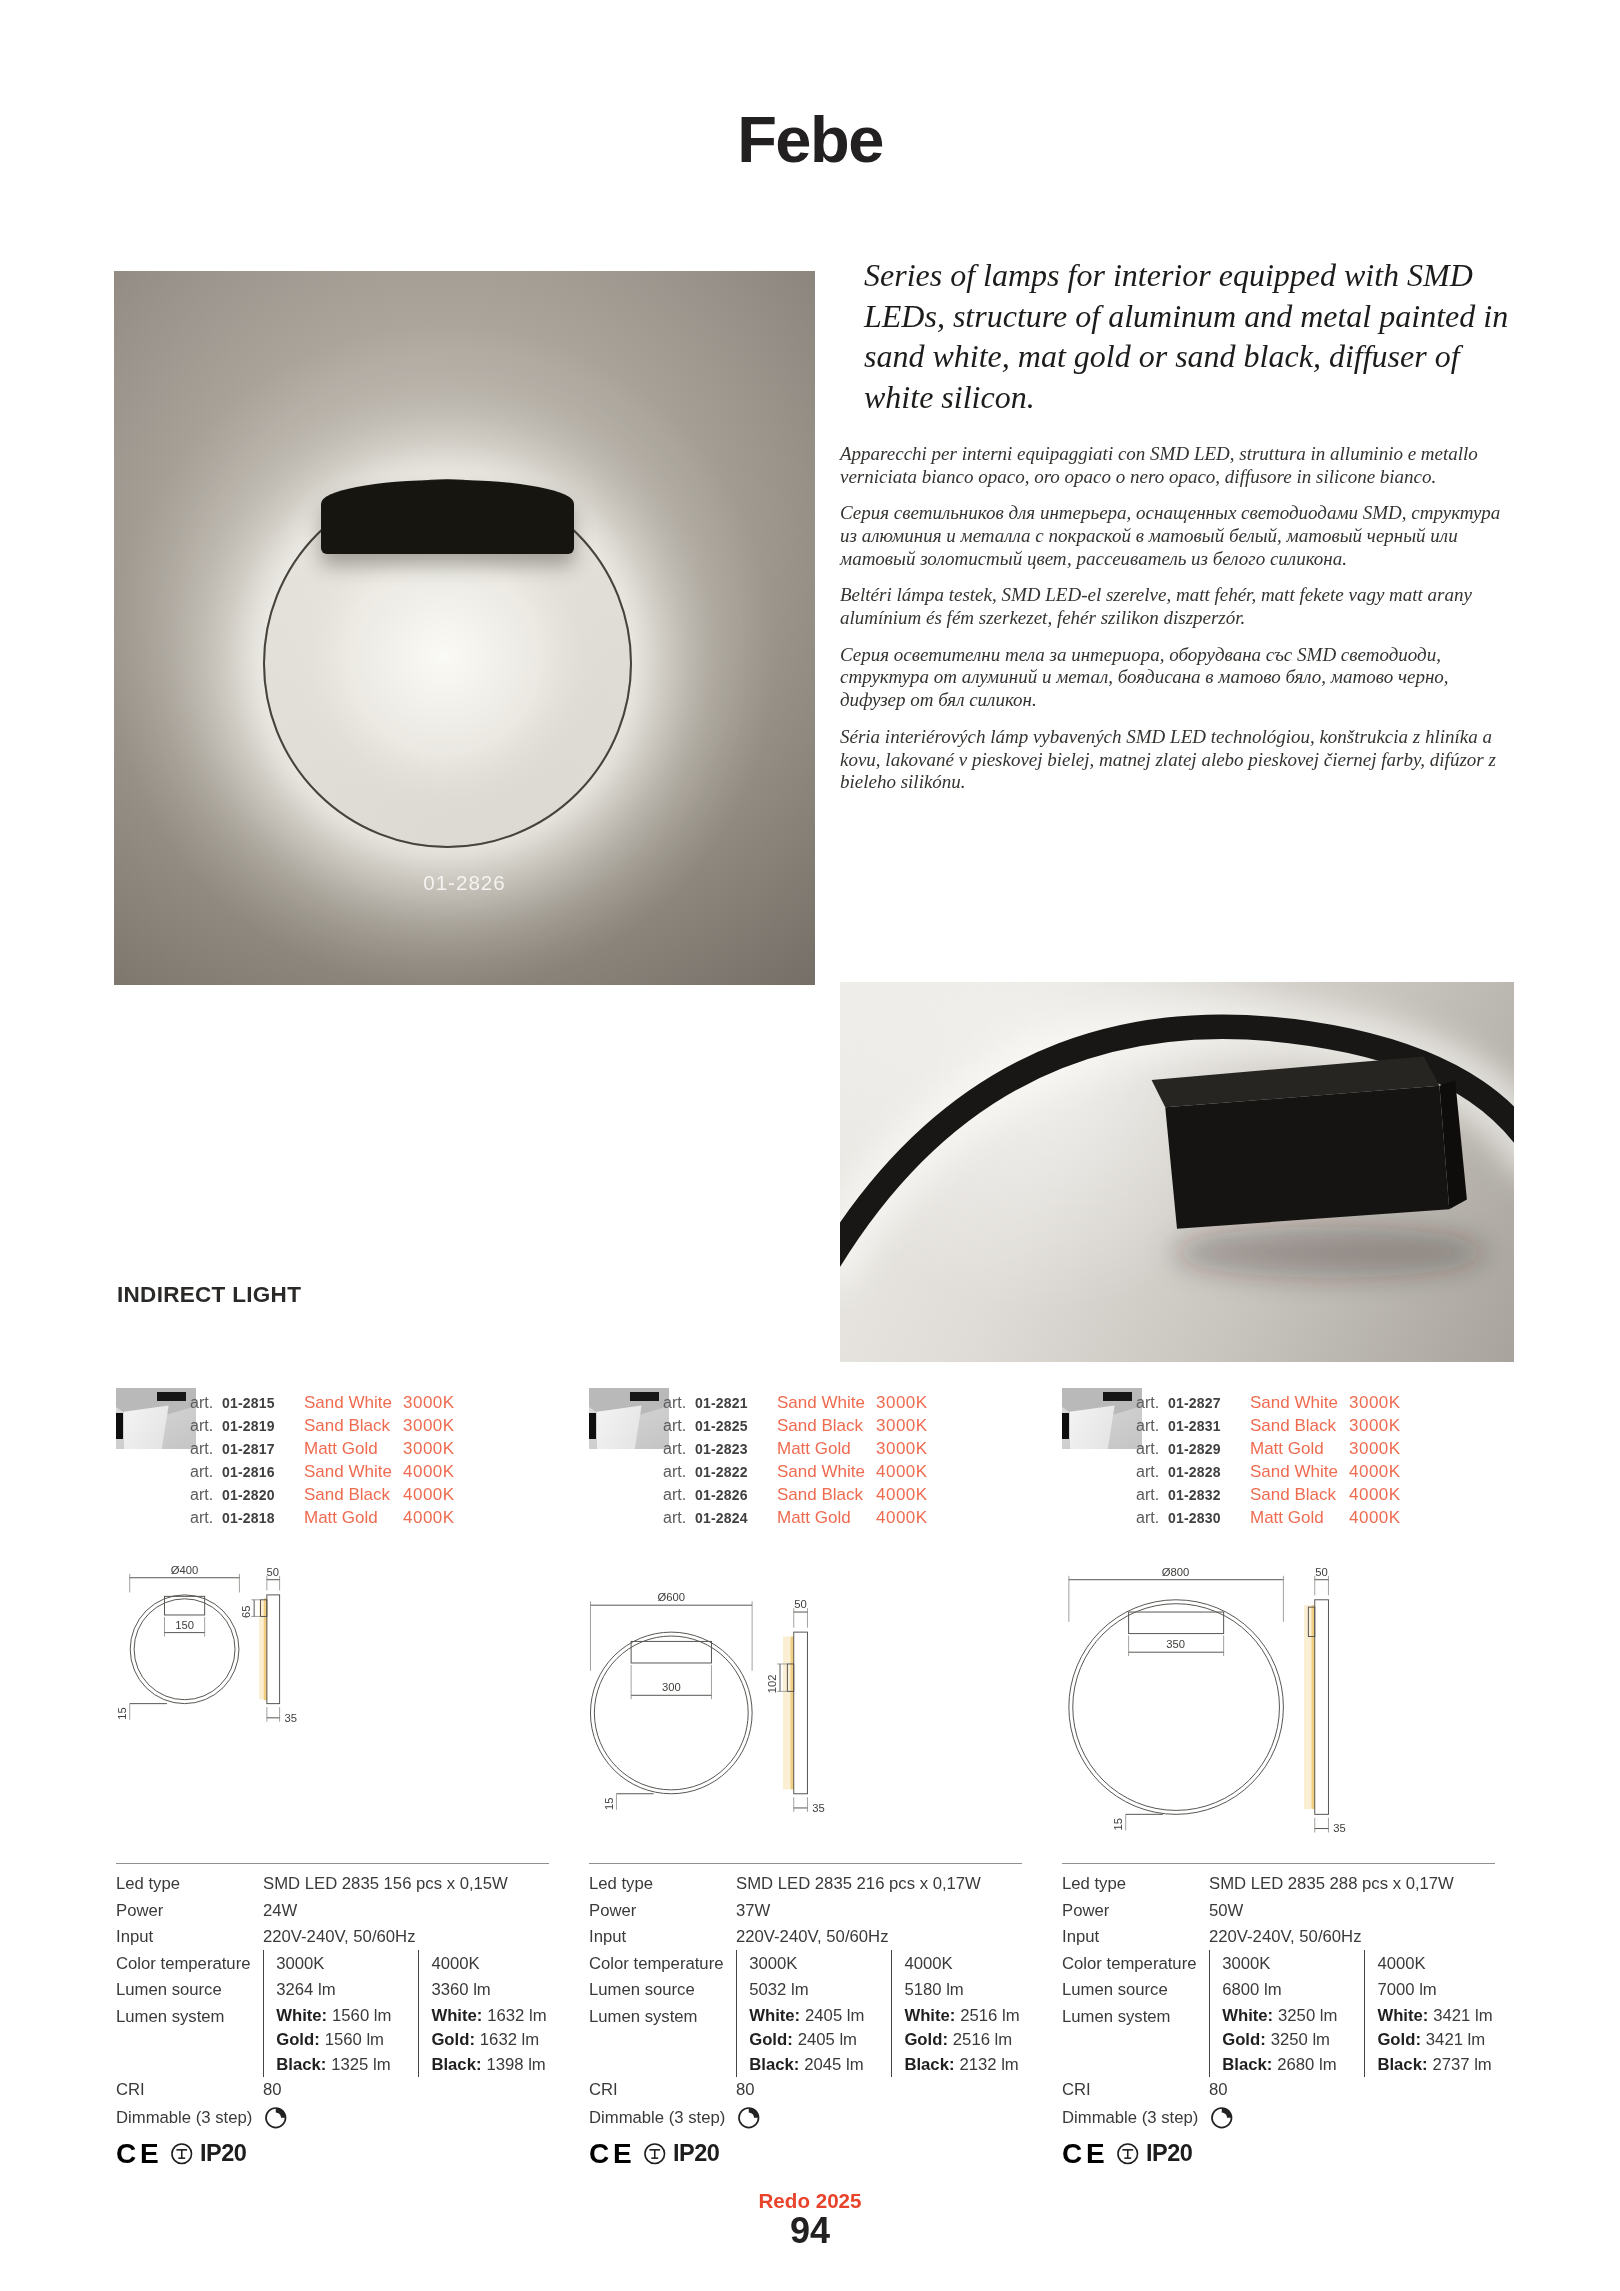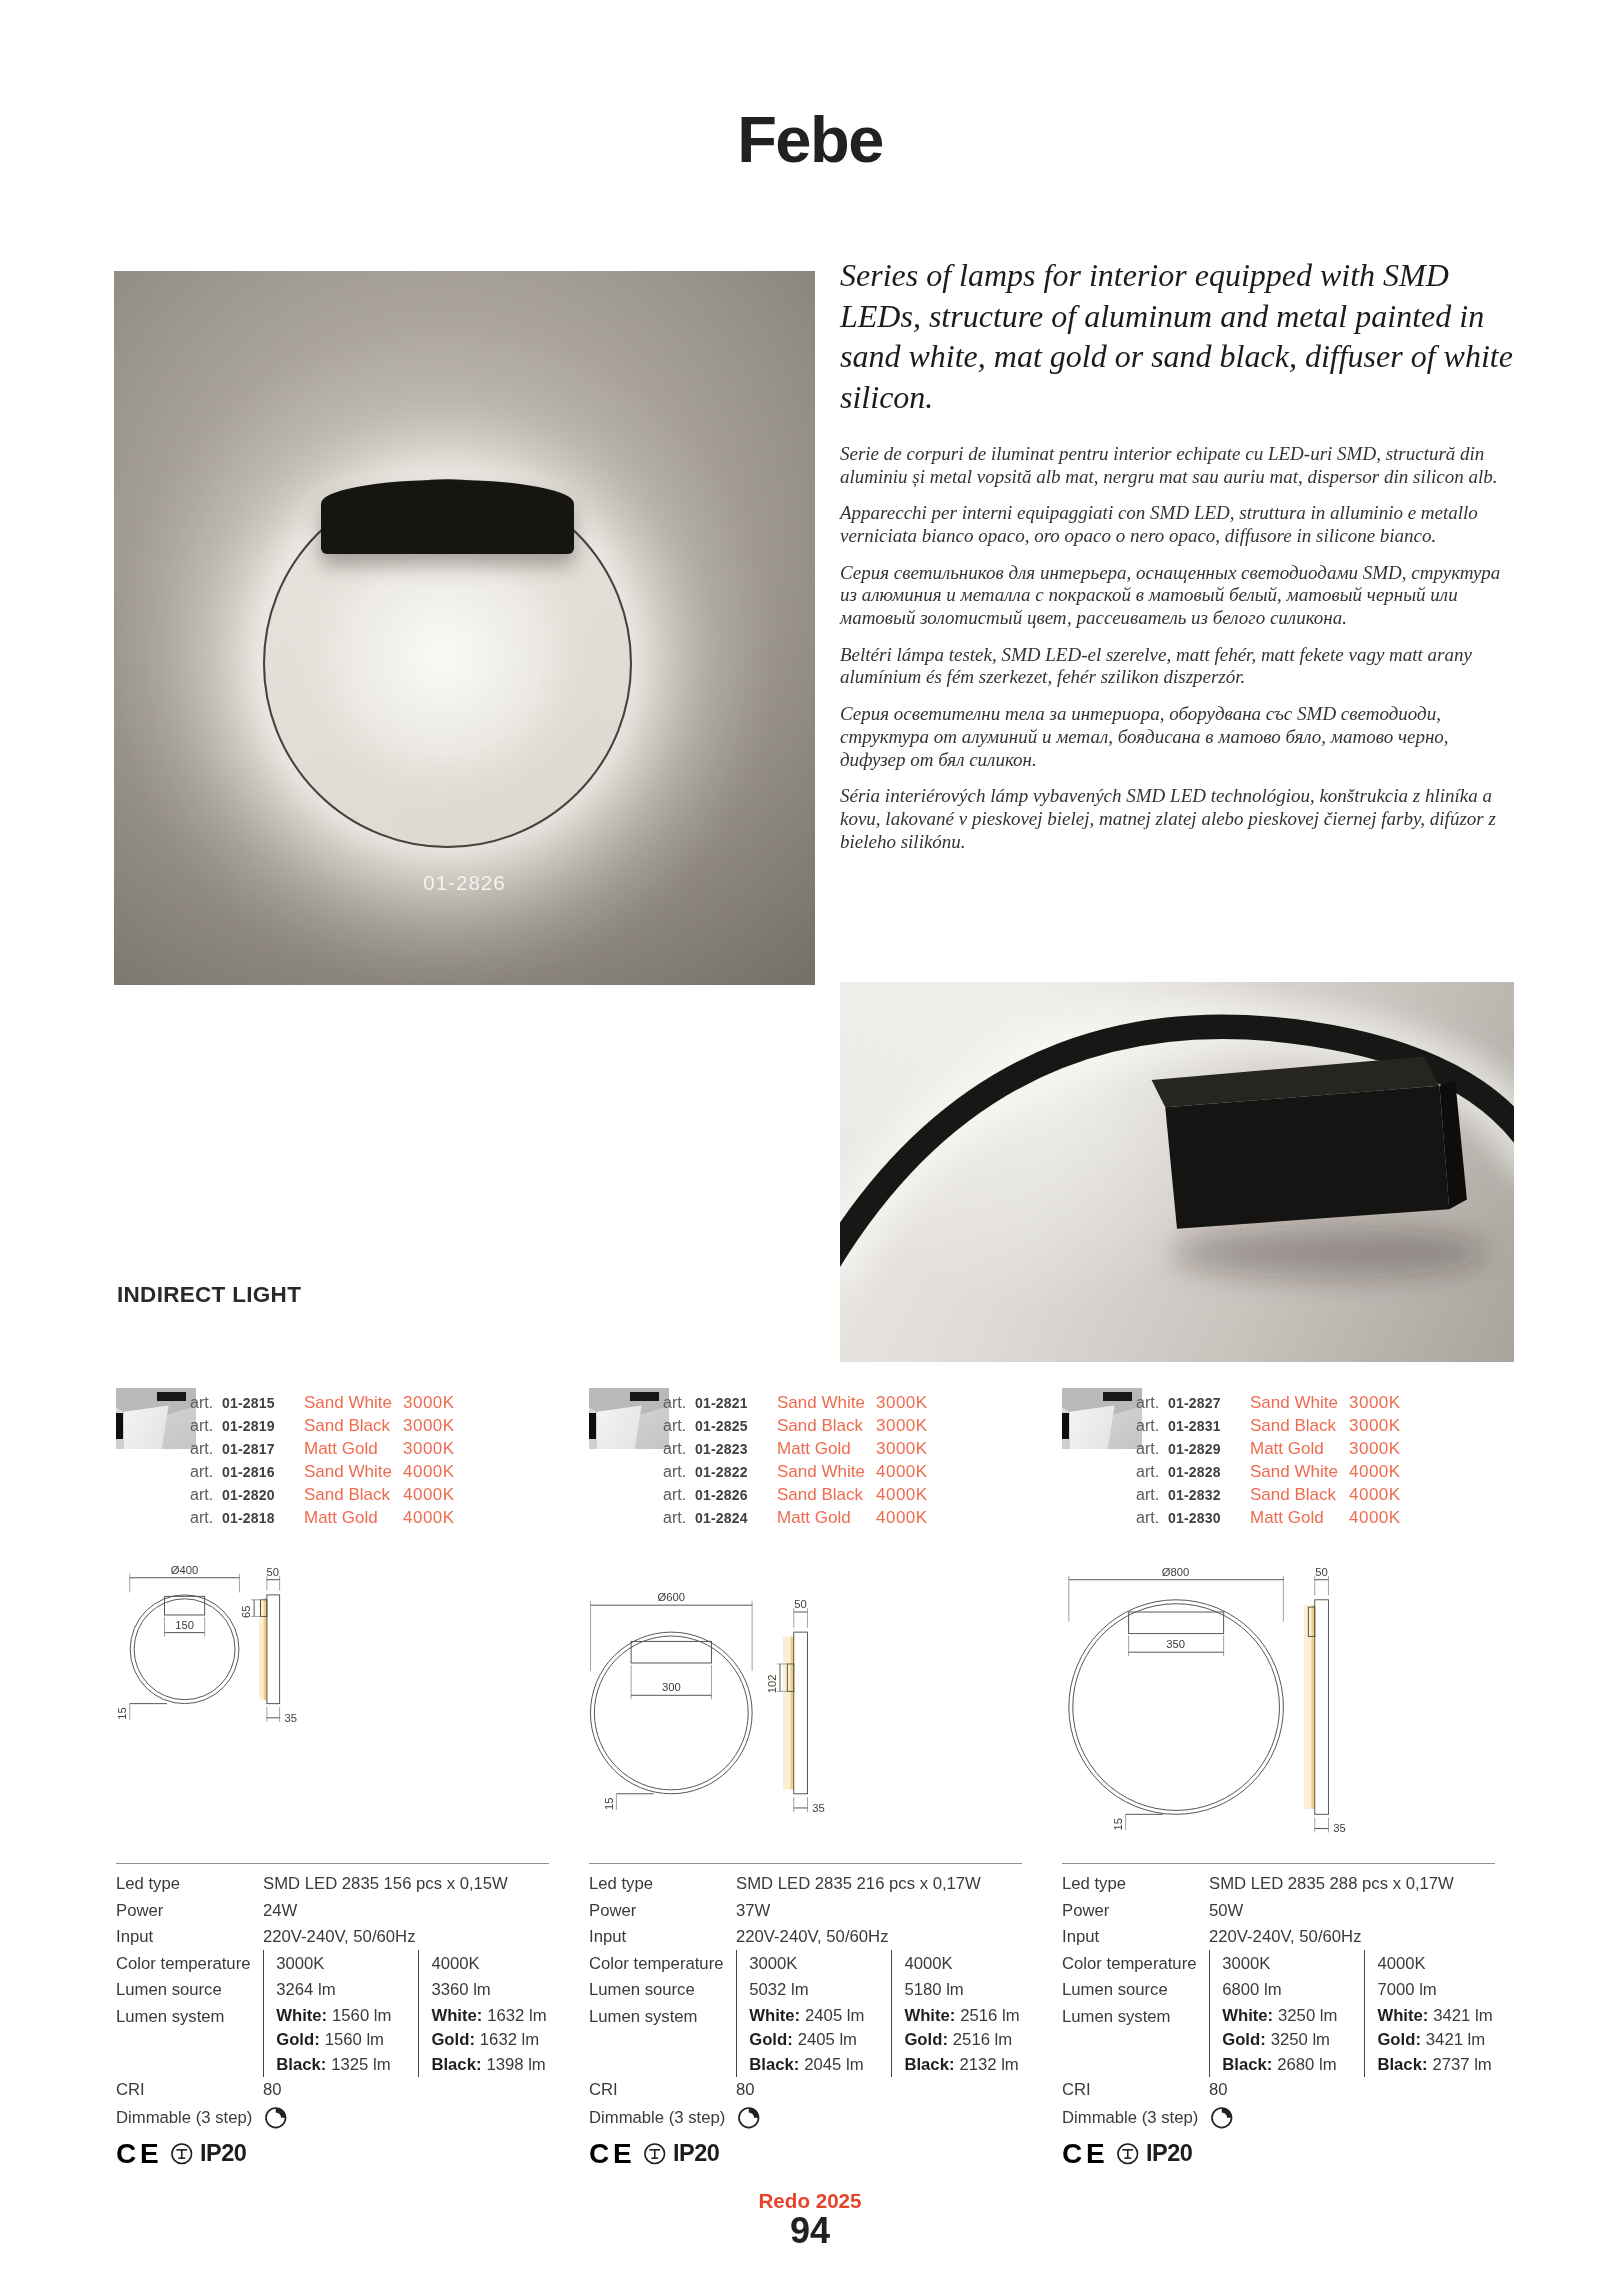--- a/index.html
+++ b/index.html
@@ -21,21 +21,21 @@
         border:2.9px solid #46423c;
         box-shadow:0 0 83px 29px rgba(255,255,250,.85), inset 0 0 83px 31px rgba(255,255,250,.6);}
   .bracket{position:absolute;left:207px;top:209px;width:253px;height:74px;background:#17150f;
         border-radius:48% 48% 5.9px 5.9px / 32% 32% 5.9px 5.9px;box-shadow:0 11.8px 19.6px rgba(40,35,28,.35);}
   .caption{position:absolute;left:0;top:600px;width:701px;text-align:center;color:#f4f3f0;
         font-size:20.6px;font-weight:300;letter-spacing:1px;}
 
   
   .desc{position:absolute;left:840px;top:255px;width:678px;}
   .headline{font-family:"Liberation Serif",serif;font-style:italic;font-size:32px;
-            line-height:1.27;color:#1d1c1a;}
+            line-height:1.27;color:#1d1c1a;margin-left:24px;}
   .paras{margin-top:25.5px;display:flex;flex-direction:column;gap:13.7px;}
   .para{font-family:"Liberation Serif",serif;font-style:italic;font-size:19px;
         line-height:1.2;color:#343330;}
 
   
   .photo2{position:absolute;left:840px;top:982px;width:674px;height:380px;overflow:hidden;
     background:
       radial-gradient(circle at 30% 20%, rgba(255,255,253,.55) 0%, rgba(255,255,253,0) 45%),
       linear-gradient(115deg,#eeece8 0%,#dfdcd7 35%,#c8c4be 65%,#a8a49d 100%);}
 
@@ -109,21 +109,20 @@
 
   <div class="photo1">
     <div class="ring"></div>
     <div class="bracket"></div>
     <div class="caption">01-2826</div>
   </div>
 
   <div class="desc">
     <div class="headline">Series of lamps for interior equipped with SMD LEDs, structure of aluminum and metal painted in sand white, mat gold or sand black, diffuser of white silicon.</div>
     <div class="paras">
-      <div class="para">Serie de corpuri de iluminat pentru interior echipate cu LED-uri SMD, structură din aluminiu și metal vopsită alb mat, nergru mat sau auriu mat, dispersor din silicon alb.</div>
       <div class="para">Apparecchi per interni equipaggiati con SMD LED, struttura in alluminio e metallo verniciata bianco opaco, oro opaco o nero opaco, diffusore in silicone bianco.</div>
       <div class="para">Серия светильников для интерьера, оснащенных светодиодами SMD, структура из алюминия и металла с покраской в матовый белый, матовый черный или матовый золотистый цвет, рассеиватель из белого силикона.</div>
       <div class="para">Beltéri lámpa testek, SMD LED-el szerelve, matt fehér, matt fekete vagy matt arany alumínium és fém szerkezet, fehér szilikon diszperzór.</div>
       <div class="para">Серия осветителни тела за интериора, оборудвана със SMD светодиоди, структура от алуминий и метал, боядисана в матово бяло, матово черно, дифузер от бял силикон.</div>
       <div class="para">Séria interiérových lámp vybavených SMD LED technológiou, konštrukcia z hliníka a kovu, lakované v pieskovej bielej, matnej zlatej alebo pieskovej čiernej farby, difúzor z bieleho silikónu.</div>
     </div>
   </div>
 
   <div class="photo2">
     <svg width="674" height="380" viewBox="0 0 688 388">

